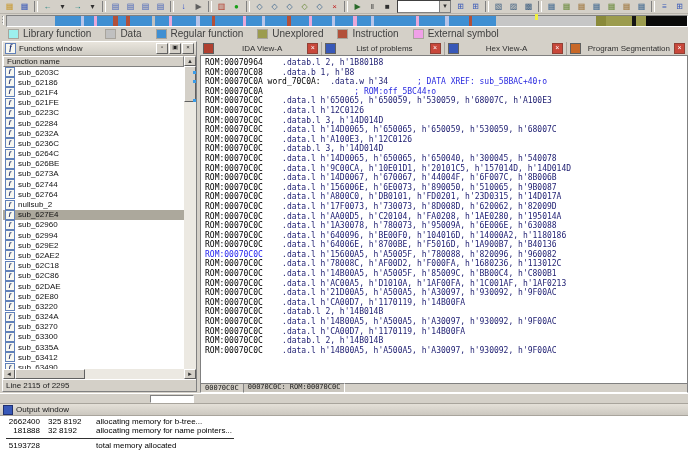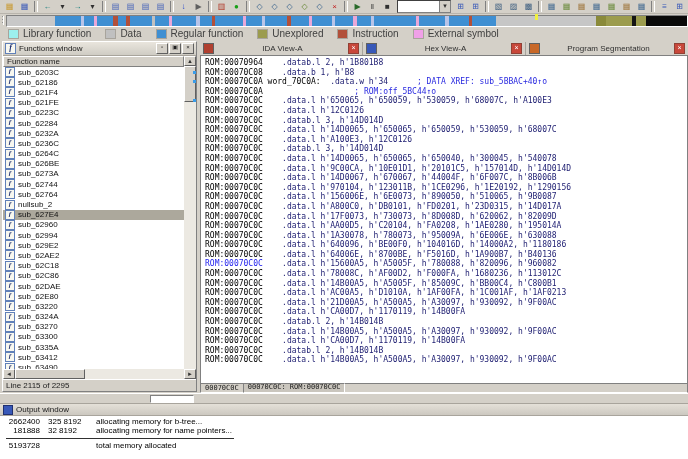--- a/index.html
+++ b/index.html
@@ -366,20 +366,25 @@
 
   <div class="rightpanel">
     <div class="tabbar">
         <div class="tab">
           <div class="tab-icon" style="background: rgb(176, 64, 48);"></div>
           <span class="tab-label">IDA View-A</span>
           <div class="tab-close">×</div>
         </div>
         <div class="tab">
           <div class="tab-icon" style="background: rgb(56, 88, 184);"></div>
+          <span class="tab-label">List of problems</span>
+          <div class="tab-close">×</div>
+        </div>
+        <div class="tab">
+          <div class="tab-icon" style="background: rgb(56, 88, 184);"></div>
           <span class="tab-label">Hex View-A</span>
           <div class="tab-close">×</div>
         </div>
         <div class="tab">
           <div class="tab-icon" style="background: rgb(200, 104, 40);"></div>
           <span class="tab-label">Program Segmentation</span>
           <div class="tab-close">×</div>
         </div>
       </div>
     <div class="listing">
@@ -389,21 +394,20 @@
         <div class="ls-line"><span class="seg-addr">ROM:00070C0A</span><span class="seg-cmt">                   ; ROM:off_5BC44↑o</span></div>
         <div class="ls-line"><div class="ls-bullet"></div><span class="seg-addr">ROM:00070C0C</span><span class="seg-code">    .data.l h'650065, h'650059, h'530059, h'68007C, h'A100E3</span></div>
         <div class="ls-line"><span class="seg-addr">ROM:00070C0C</span><span class="seg-code">    .data.l h'12C0126</span></div>
         <div class="ls-line"><span class="seg-addr">ROM:00070C0C</span><span class="seg-code">    .datab.l 3, h'14D014D</span></div>
         <div class="ls-line"><span class="seg-addr">ROM:00070C0C</span><span class="seg-code">    .data.l h'14D0065, h'650065, h'650059, h'530059, h'68007C</span></div>
         <div class="ls-line"><span class="seg-addr">ROM:00070C0C</span><span class="seg-code">    .data.l h'A100E3, h'12C0126</span></div>
         <div class="ls-line"><span class="seg-addr">ROM:00070C0C</span><span class="seg-code">    .datab.l 3, h'14D014D</span></div>
         <div class="ls-line"><span class="seg-addr">ROM:00070C0C</span><span class="seg-code">    .data.l h'14D0065, h'650065, h'650040, h'300045, h'540078</span></div>
         <div class="ls-line"><span class="seg-addr">ROM:00070C0C</span><span class="seg-code">    .data.l h'9C00CA, h'10E01D1, h'20101C5, h'157014D, h'14D014D</span></div>
         <div class="ls-line"><span class="seg-addr">ROM:00070C0C</span><span class="seg-code">    .data.l h'14D0067, h'670067, h'44004F, h'6F007C, h'8B006B</span></div>
-        <div class="ls-line"><span class="seg-addr">ROM:00070C0C</span><span class="seg-code">    .data.l h'970104, h'123011B, h'1CE0296, h'1E20192, h'1290156</span></div>
         <div class="ls-line"><span class="seg-addr">ROM:00070C0C</span><span class="seg-code">    .data.l h'156006E, h'6E0073, h'890050, h'510065, h'9B0087</span></div>
         <div class="ls-line"><span class="seg-addr">ROM:00070C0C</span><span class="seg-code">    .data.l h'A800C0, h'DB0101, h'FD0201, h'23D0315, h'14D017A</span></div>
         <div class="ls-line"><span class="seg-addr">ROM:00070C0C</span><span class="seg-code">    .data.l h'17F0073, h'730073, h'8D008D, h'620062, h'82009D</span></div>
         <div class="ls-line"><span class="seg-addr">ROM:00070C0C</span><span class="seg-code">    .data.l h'AA00D5, h'C20104, h'FA0208, h'1AE0280, h'195014A</span></div>
         <div class="ls-line"><span class="seg-addr">ROM:00070C0C</span><span class="seg-code">    .data.l h'1A30078, h'780073, h'95009A, h'6E006E, h'630088</span></div>
         <div class="ls-line"><span class="seg-addr">ROM:00070C0C</span><span class="seg-code">    .data.l h'640096, h'BE00F0, h'104016D, h'14000A2, h'1180186</span></div>
         <div class="ls-line"><span class="seg-addr">ROM:00070C0C</span><span class="seg-code">    .data.l h'64006E, h'8700BE, h'F5016D, h'1A900B7, h'B40136</span></div>
         <div class="ls-line"><span class="seg-addrb">ROM:00070C0C</span><span class="seg-code">    .data.l h'15600A5, h'A5005F, h'780088, h'820096, h'960082</span></div>
         <div class="ls-line"><span class="seg-addr">ROM:00070C0C</span><span class="seg-code">    .data.l h'78008C, h'AF00D2, h'F000FA, h'1680236, h'113012C</span></div>
         <div class="ls-line"><span class="seg-addr">ROM:00070C0C</span><span class="seg-code">    .data.l h'14B00A5, h'A5005F, h'85009C, h'BB00C4, h'C800B1</span></div>

